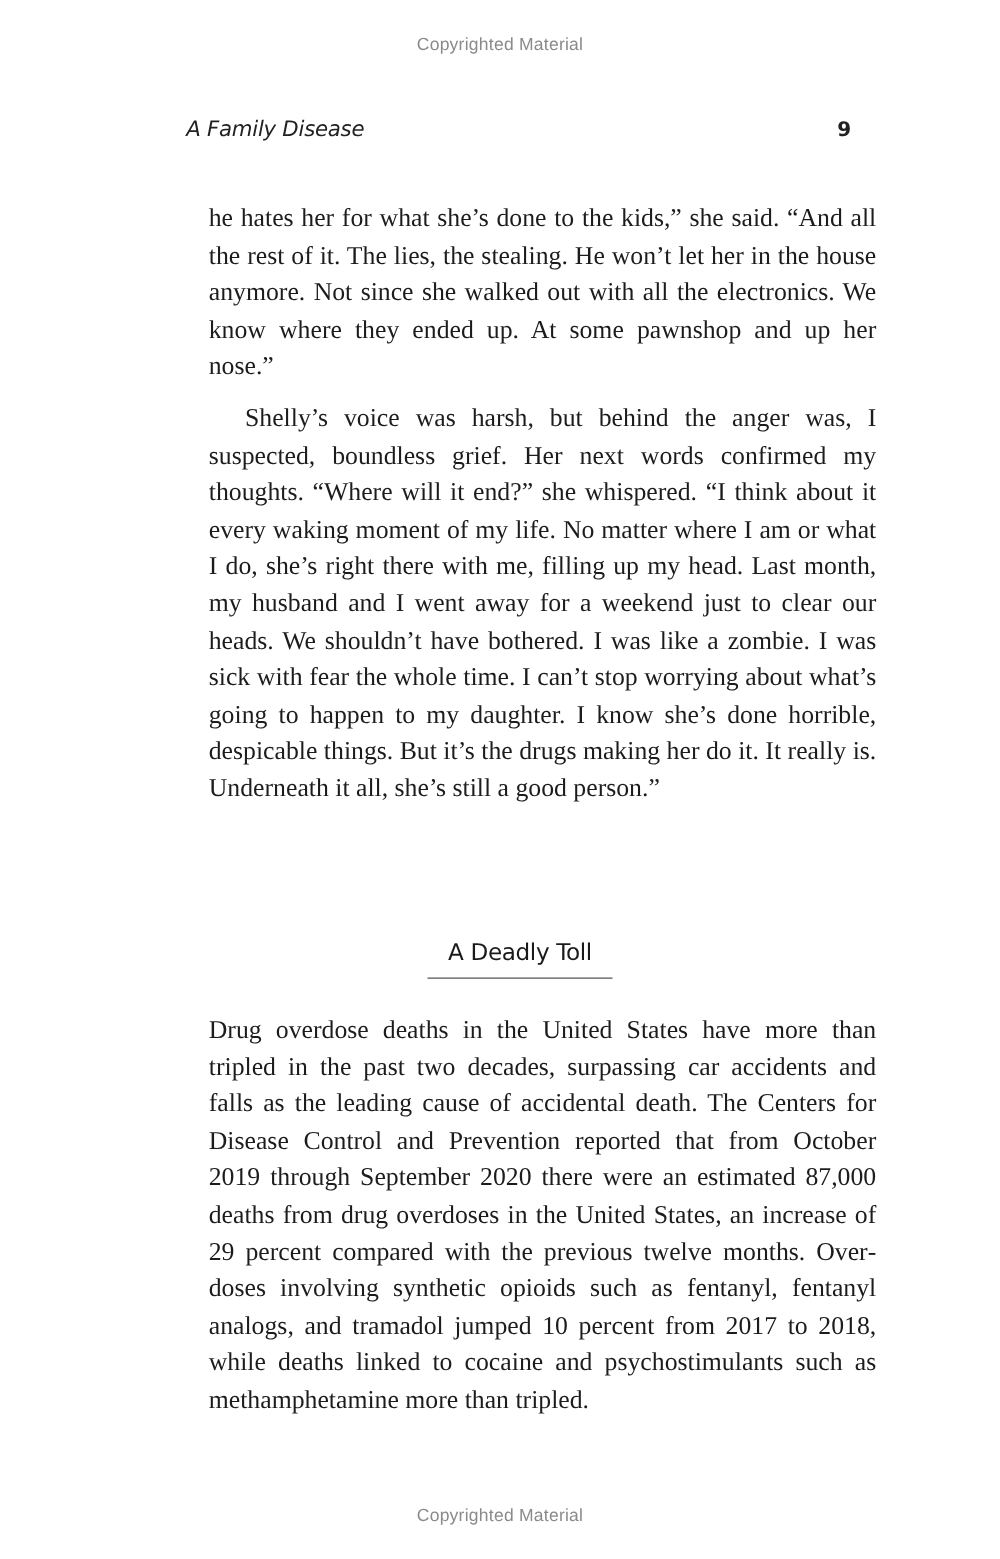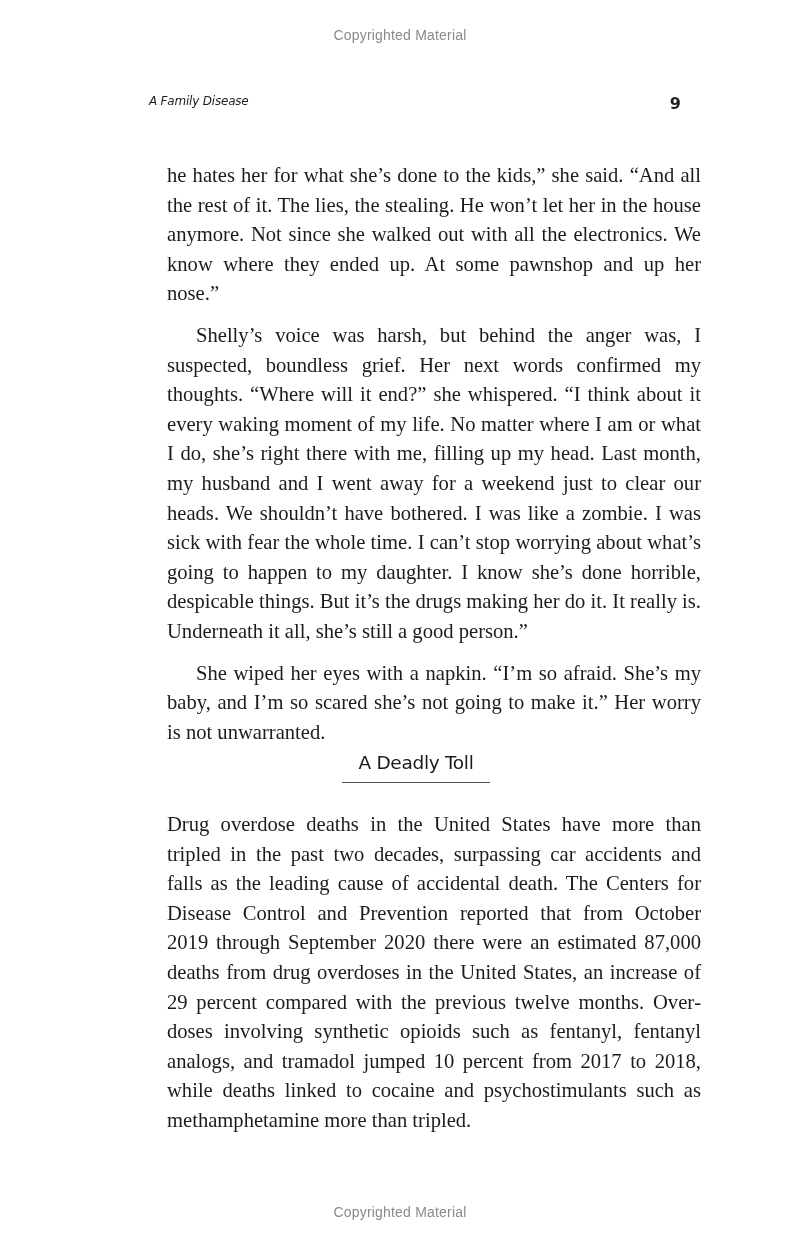--- a/index.html
+++ b/index.html
@@ -34,21 +34,21 @@
       left: 149px;
       width: 534px;
       height: 24px;
       font-family: "DejaVu Sans", sans-serif;
     }
     .running-title {
       position: absolute;
       left: 0;
       top: 0;
       font-style: italic;
-      font-size: 12px;
+      font-size: 17px;
       color: #222;
       letter-spacing: -0.2px;
     }
     .page-number {
       position: absolute;
       right: 2px;
       top: 0;
       font-size: 16px;
       font-weight: bold;
       color: #222;
@@ -104,21 +104,20 @@
 <div class="watermark top">Copyrighted Material</div>
 
 <div class="running-head">
   <span class="running-title">A Family Disease</span>
   <span class="page-number">9</span>
 </div>
 
 <div class="body-text block-1">
   <p>he hates her for what she’s done to the kids,” she said. “And all the rest of it. The lies, the stealing. He won’t let her in the house anymore. Not since she walked out with all the electronics. We know where they ended up. At some pawnshop and up her nose.”</p>
   <p class="indent">Shelly’s voice was harsh, but behind the anger was, I suspected, boundless grief. Her next words confirmed my thoughts. “Where will it end?” she whispered. “I think about it every waking moment of my life. No matter where I am or what I do, she’s right there with me, filling up my head. Last month, my husband and I went away for a weekend just to clear our heads. We shouldn’t have bothered. I was like a zombie. I was sick with fear the whole time. I can’t stop worrying about what’s going to happen to my daughter. I know she’s done horrible, despicable things. But it’s the drugs making her do it. It really is. Underneath it all, she’s still a good person.”</p>
-  <p class="indent">She wiped her eyes with a napkin. “I’m so afraid. She’s my baby, and I’m so scared she’s not going to make it.” Her worry is not unwarranted.</p>
 </div>
 
 <div class="section-heading">
   <span class="heading-text">A Deadly Toll</span>
 </div>
 <div class="section-rule"></div>
 
 <div class="body-text block-2">
   <p>Drug overdose deaths in the United States have more than tripled in the past two decades, surpassing car accidents and falls as the leading cause of accidental death. The Centers for Disease Control and Prevention reported that from October 2019 through September 2020 there were an estimated 87,000 deaths from drug overdoses in the United States, an increase of 29 percent compared with the previous twelve months. Over­doses involving synthetic opioids such as fentanyl, fentanyl analogs, and tramadol jumped 10 percent from 2017 to 2018, while deaths linked to cocaine and psychostimulants such as methamphetamine more than tripled.</p>
 </div>

